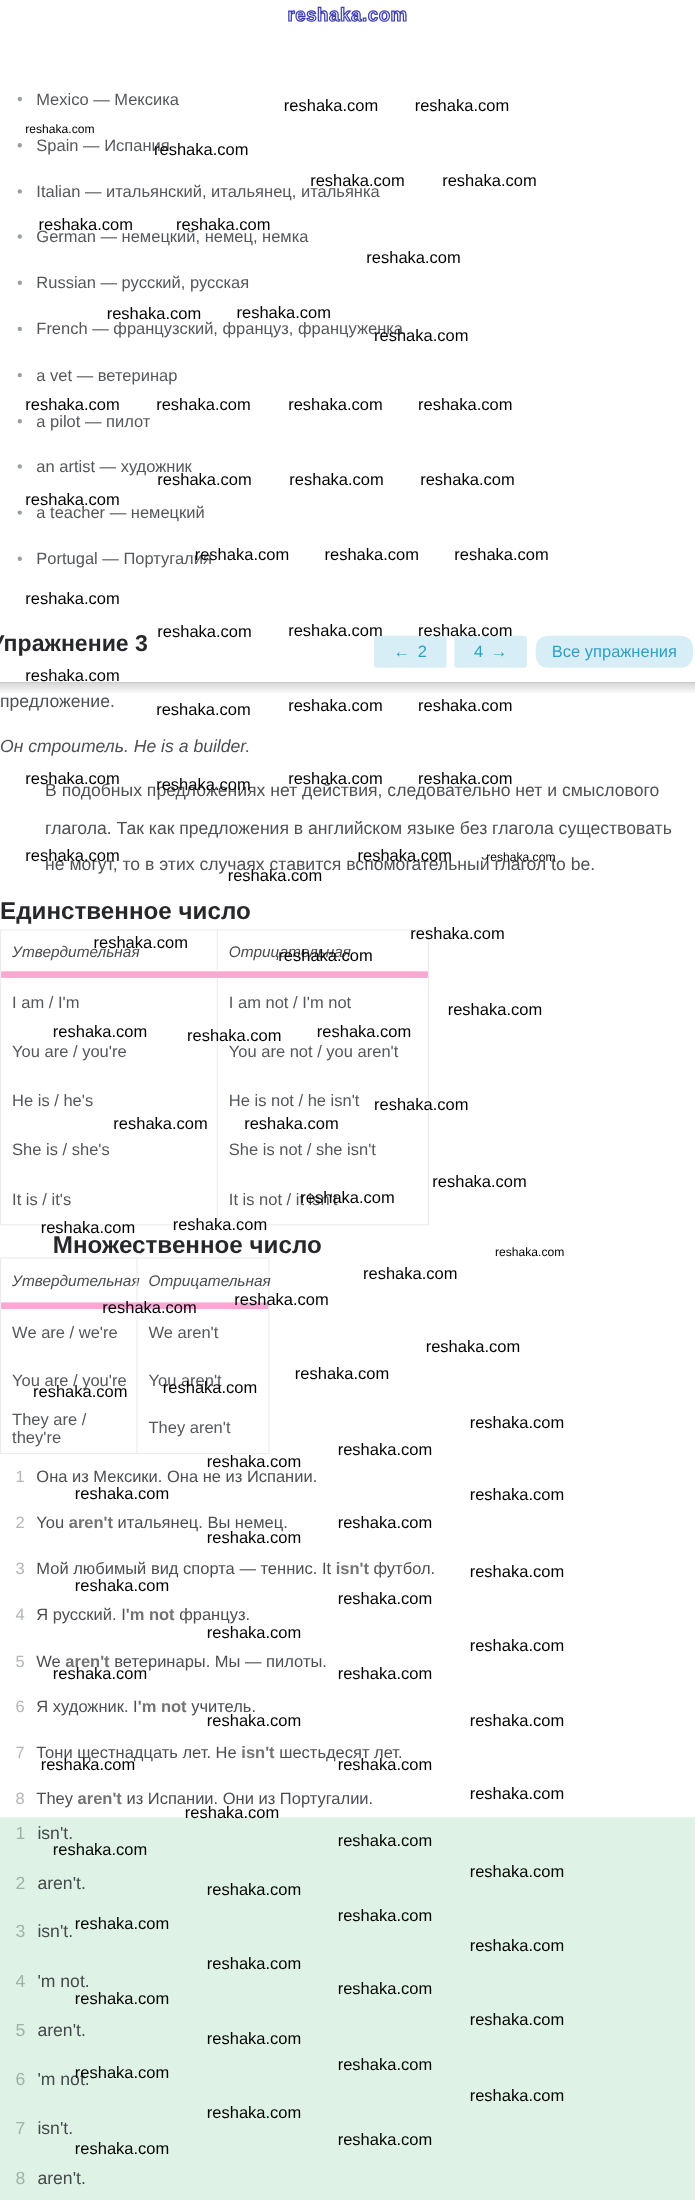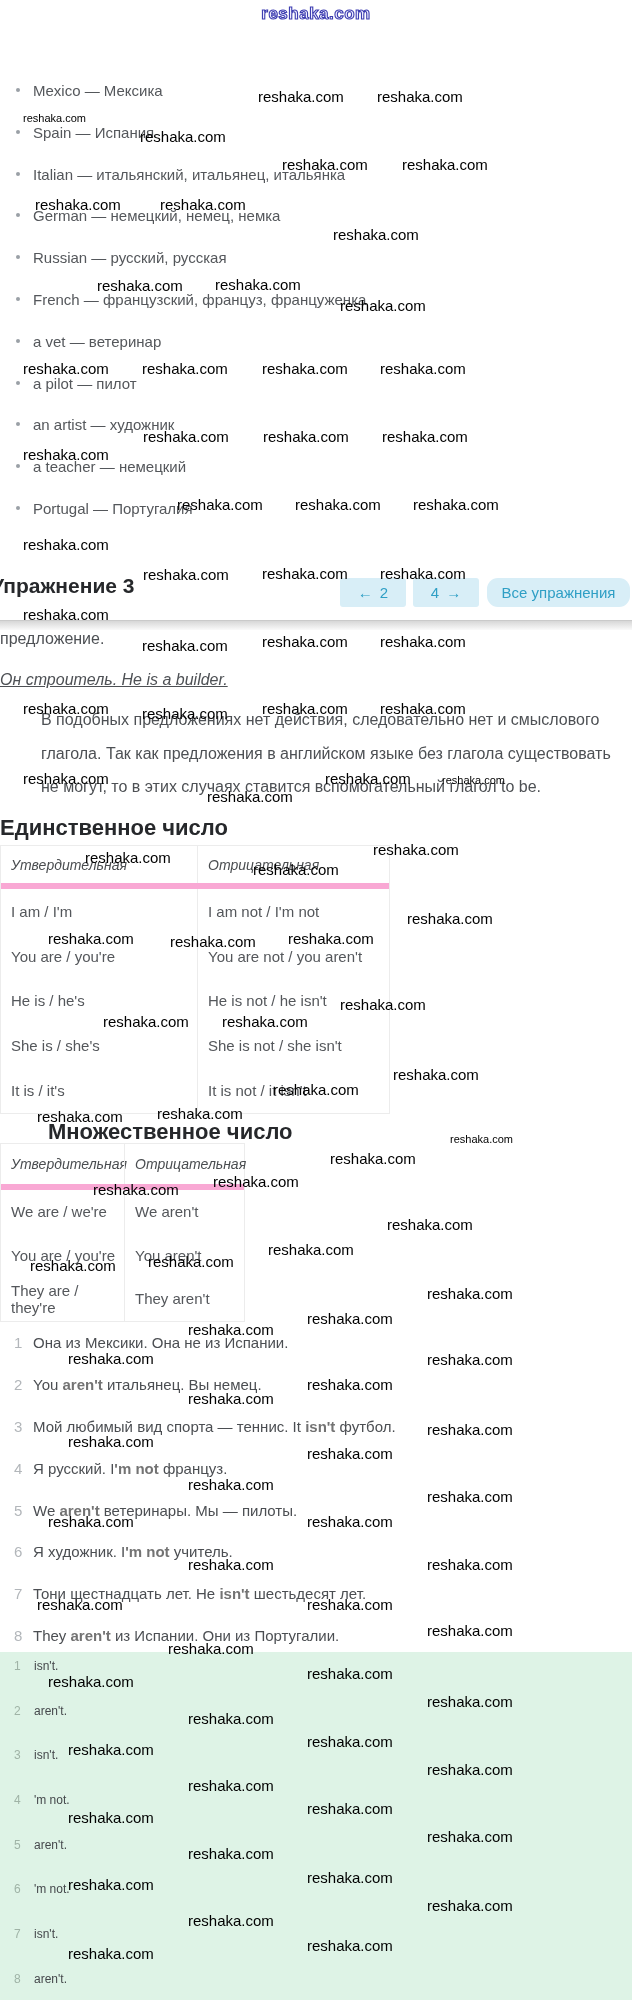--- a/index.html
+++ b/index.html
@@ -31,21 +31,21 @@
   .btn-next { left:413px; width:66px; }
   .btn-all  { left:487px; width:143px;border-radius:11px; }
   .nav-arrow { font-size:15px; }
 
   
   .divider { position:absolute; top:620px; left:0; width:632px; height:9px;
     border-top:1px solid #cacaca; background:linear-gradient(#d7d7d7,#fafafa); }
 
   
   .intro-line1  { position:absolute; top:630px; left:0; font-size:16px; color:#4d5054; }
-  .intro-example{ position:absolute; top:671px; left:0; font-size:16px; font-style:italic; color:#4d5054;text-decoration:underline; }
+  .intro-example{ position:absolute; top:671px; left:0; font-size:16px; font-style:italic; color:#4d5054; }
   .intro-paragraph { position:absolute; top:711px; left:0; width:612px;padding-left:41px; }
   .intro-line { height:33.5px; font-size:16px; color:#4d5054; }
 
   
   .section-title { position:absolute; left:0; margin:0; font-size:22px; font-weight:bold; color:#26282b; }
   .title-singular { top:815px; }
   .title-plural   { top:1119px;margin-left:48px; }
 
   
   .grammar-table { position:absolute; left:0; border:1px solid #ececec; background:#fff; }
@@ -68,21 +68,21 @@
 
   
   .exercise-list { position:absolute; top:1334px; left:14px; width:520px; }
   .ex-item { height:41.9px; font-size:15px; color:#4b4e52; }
   .ex-num { display:inline-block; width:19px; color:#b2b6ba; }
   .ex-text b { color:#737373; }
 
   
   .answers-box { position:absolute; top:1652px; left:0; width:632px; height:348px; background:#def3e6; }
   .answers-list { position:absolute; top:7px; left:14px; }
-  .ans-item { height:44.7px; font-size:12px; color:#45484c; }
+  .ans-item { height:44.7px; font-size:16px; color:#45484c; }
   .ans-num { display:inline-block; width:20px; color:#9fb3a6; }
 
   
   .watermark-layer { position:absolute; inset:0; pointer-events:none; }
   .wm { position:absolute; font-size:15px; color:#000; white-space:nowrap; }
   .wm-small { font-size:11px; }
 </style>
 </head>
 <body>
 

